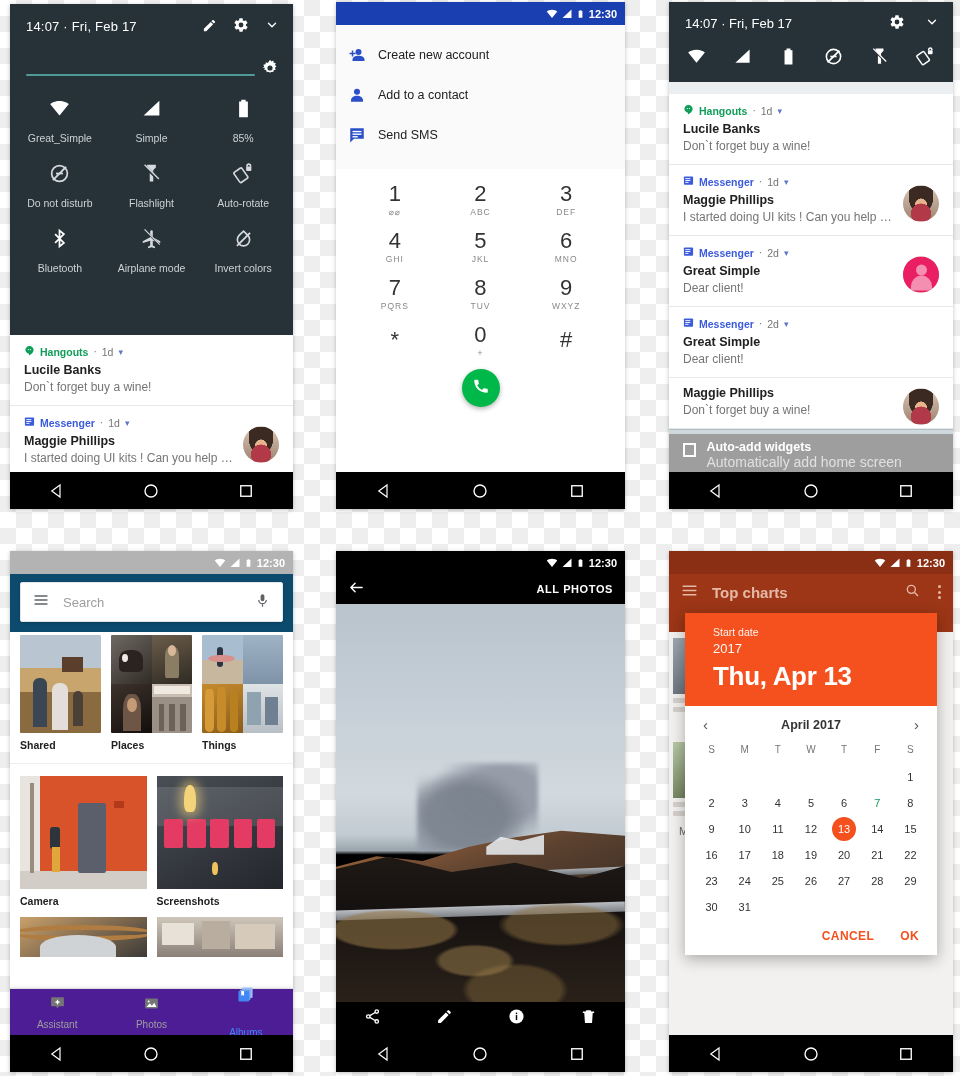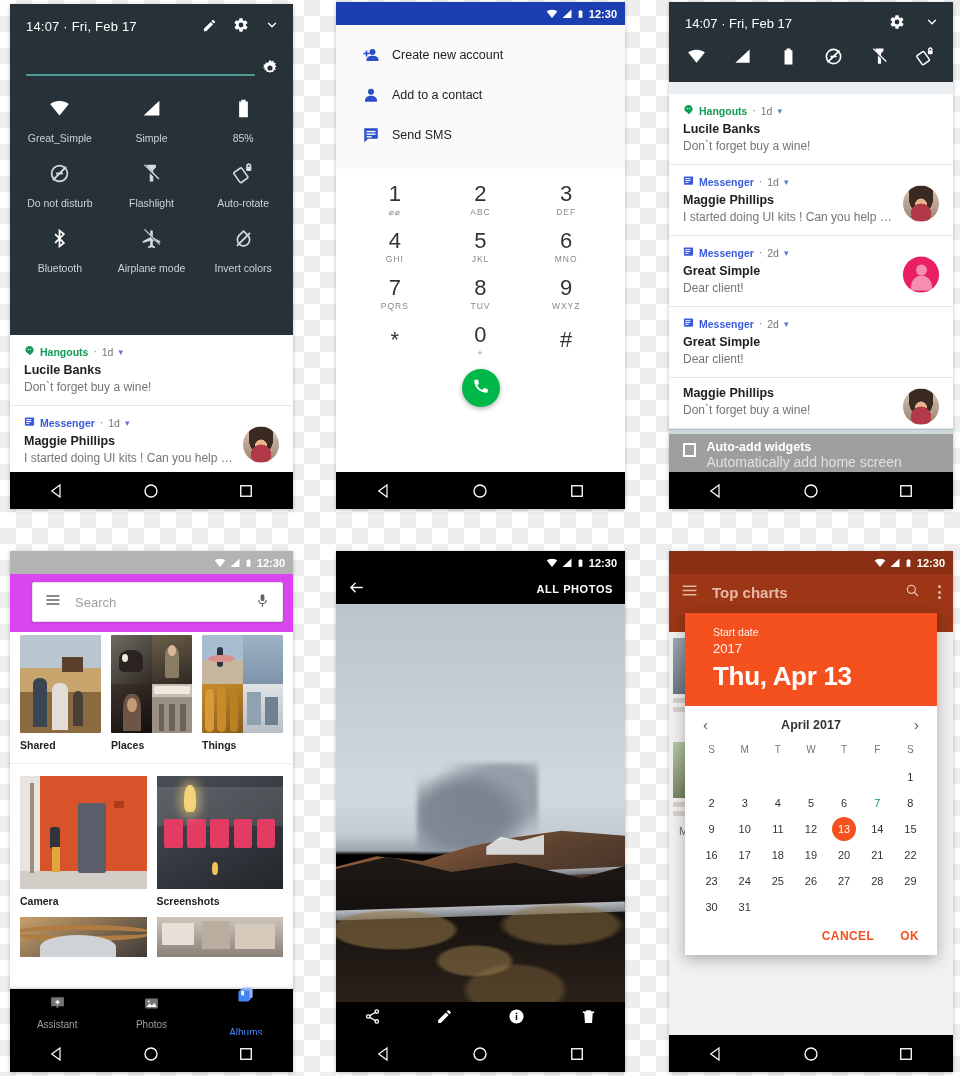--- a/index.html
+++ b/index.html
@@ -117,21 +117,21 @@
     width:21px; height:15px; margin-left:-10.5px;
     border-radius: 11px 11px 0 0; background:#f48fb1;
   }
 
   
   .dl-root { height: 100%; background: #fff; position: relative; }
   .dl-status { background: #1a3fb0; }
   .dl-menu { background: #fafafa; padding: 10px 0 14px 0; }
   .dl-menu-item {
     display: flex; align-items: center; gap: 10px;
-    padding: 11px 24px; font-size: 12.5px; color: #212121;
+    padding: 11px 10px; font-size: 12.5px; color: #212121;
   }
   .dl-menu-icon { width: 22px; display: flex; justify-content: center; }
   .dl-number-row {
     display: flex; align-items: center; gap: 8px;
     padding: 10px 12px 12px 12px; background: #fff;
     border-bottom: 1px solid #eee;
   }
   .dl-number {
     flex: 1; text-align: center; font-size: 25px;
     letter-spacing: .5px; color: #212121;
@@ -177,21 +177,21 @@
     display: flex; align-items: flex-start; gap: 10px;
   }
   .ns-peek-box { width: 14px; height: 14px; border: 2px solid #fff; margin-top: 3px; }
   .ns-peek-title { font-size: 12.5px; font-weight: bold; color: #fff; }
   .ns-peek-sub { font-size: 14px; color: #e0e0e0; }
   .ns-scrollhint { height: 5px; background: #cfd8dc; border-top: 1px solid #b0bec5; }
 
   
   .pa-root { height: 100%; background: #fff; position: relative; }
   .pa-status { background: #b3b3b3; }
-  .pa-searchwrap { padding: 8px 10px 10px 22px; background: #d946ef; }
+  .pa-searchwrap { padding: 8px 10px 10px 10px; background: #0c4a6e; }
   .pa-search {
     display: flex; align-items: center; gap: 14px;
     background: #fff; border: 1px solid #e6e6e6; border-radius: 2px;
     padding: 9px 12px; box-shadow: 0 1px 3px rgba(0,0,0,.16);
   }
   .pa-search-text { flex: 1; font-size: 13px; color: #9e9e9e; }
   .pa-cat-row {
     display: flex; gap: 10px; padding: 3px 10px 12px 10px;
     border-bottom: 1px solid #eee;
   }
@@ -199,21 +199,21 @@
   .pa-cat-img { width: 100%; height: 98px; border-radius: 1px; overflow: hidden; display: grid; }
   .pa-cat-label { font-size: 10.5px; font-weight: bold; color: #212121; margin-top: 6px; }
   .pa-alb-grid {
     display: grid; grid-template-columns: 1fr 1fr; gap: 10px;
     padding: 12px 10px 0 10px;
   }
   .pa-alb-img { width: 100%; height: 113px; overflow: hidden; }
   .pa-alb-label { font-size: 10.5px; font-weight: bold; color: #212121; margin-top: 6px; }
   .pa-bottomnav {
     position: absolute; bottom: 37px; left: 0; right: 0; height: 47px;
-    background: #000000; border-top: 1px solid #e0e0e0;
+    background: #4c1d95; border-top: 1px solid #e0e0e0;
     display: flex; align-items: center; box-shadow: 0 -1px 3px rgba(0,0,0,.09);
   }
   .pa-tab {
     flex: 1; display: flex; flex-direction: column;
     align-items: center; gap: 3px;
   }
   .pa-tab-label { font-size: 10px; color: #9e9e9e; }
   .pa-tab.active .pa-tab-label { color: #4285f4; margin-top: 17px; }
 
   

